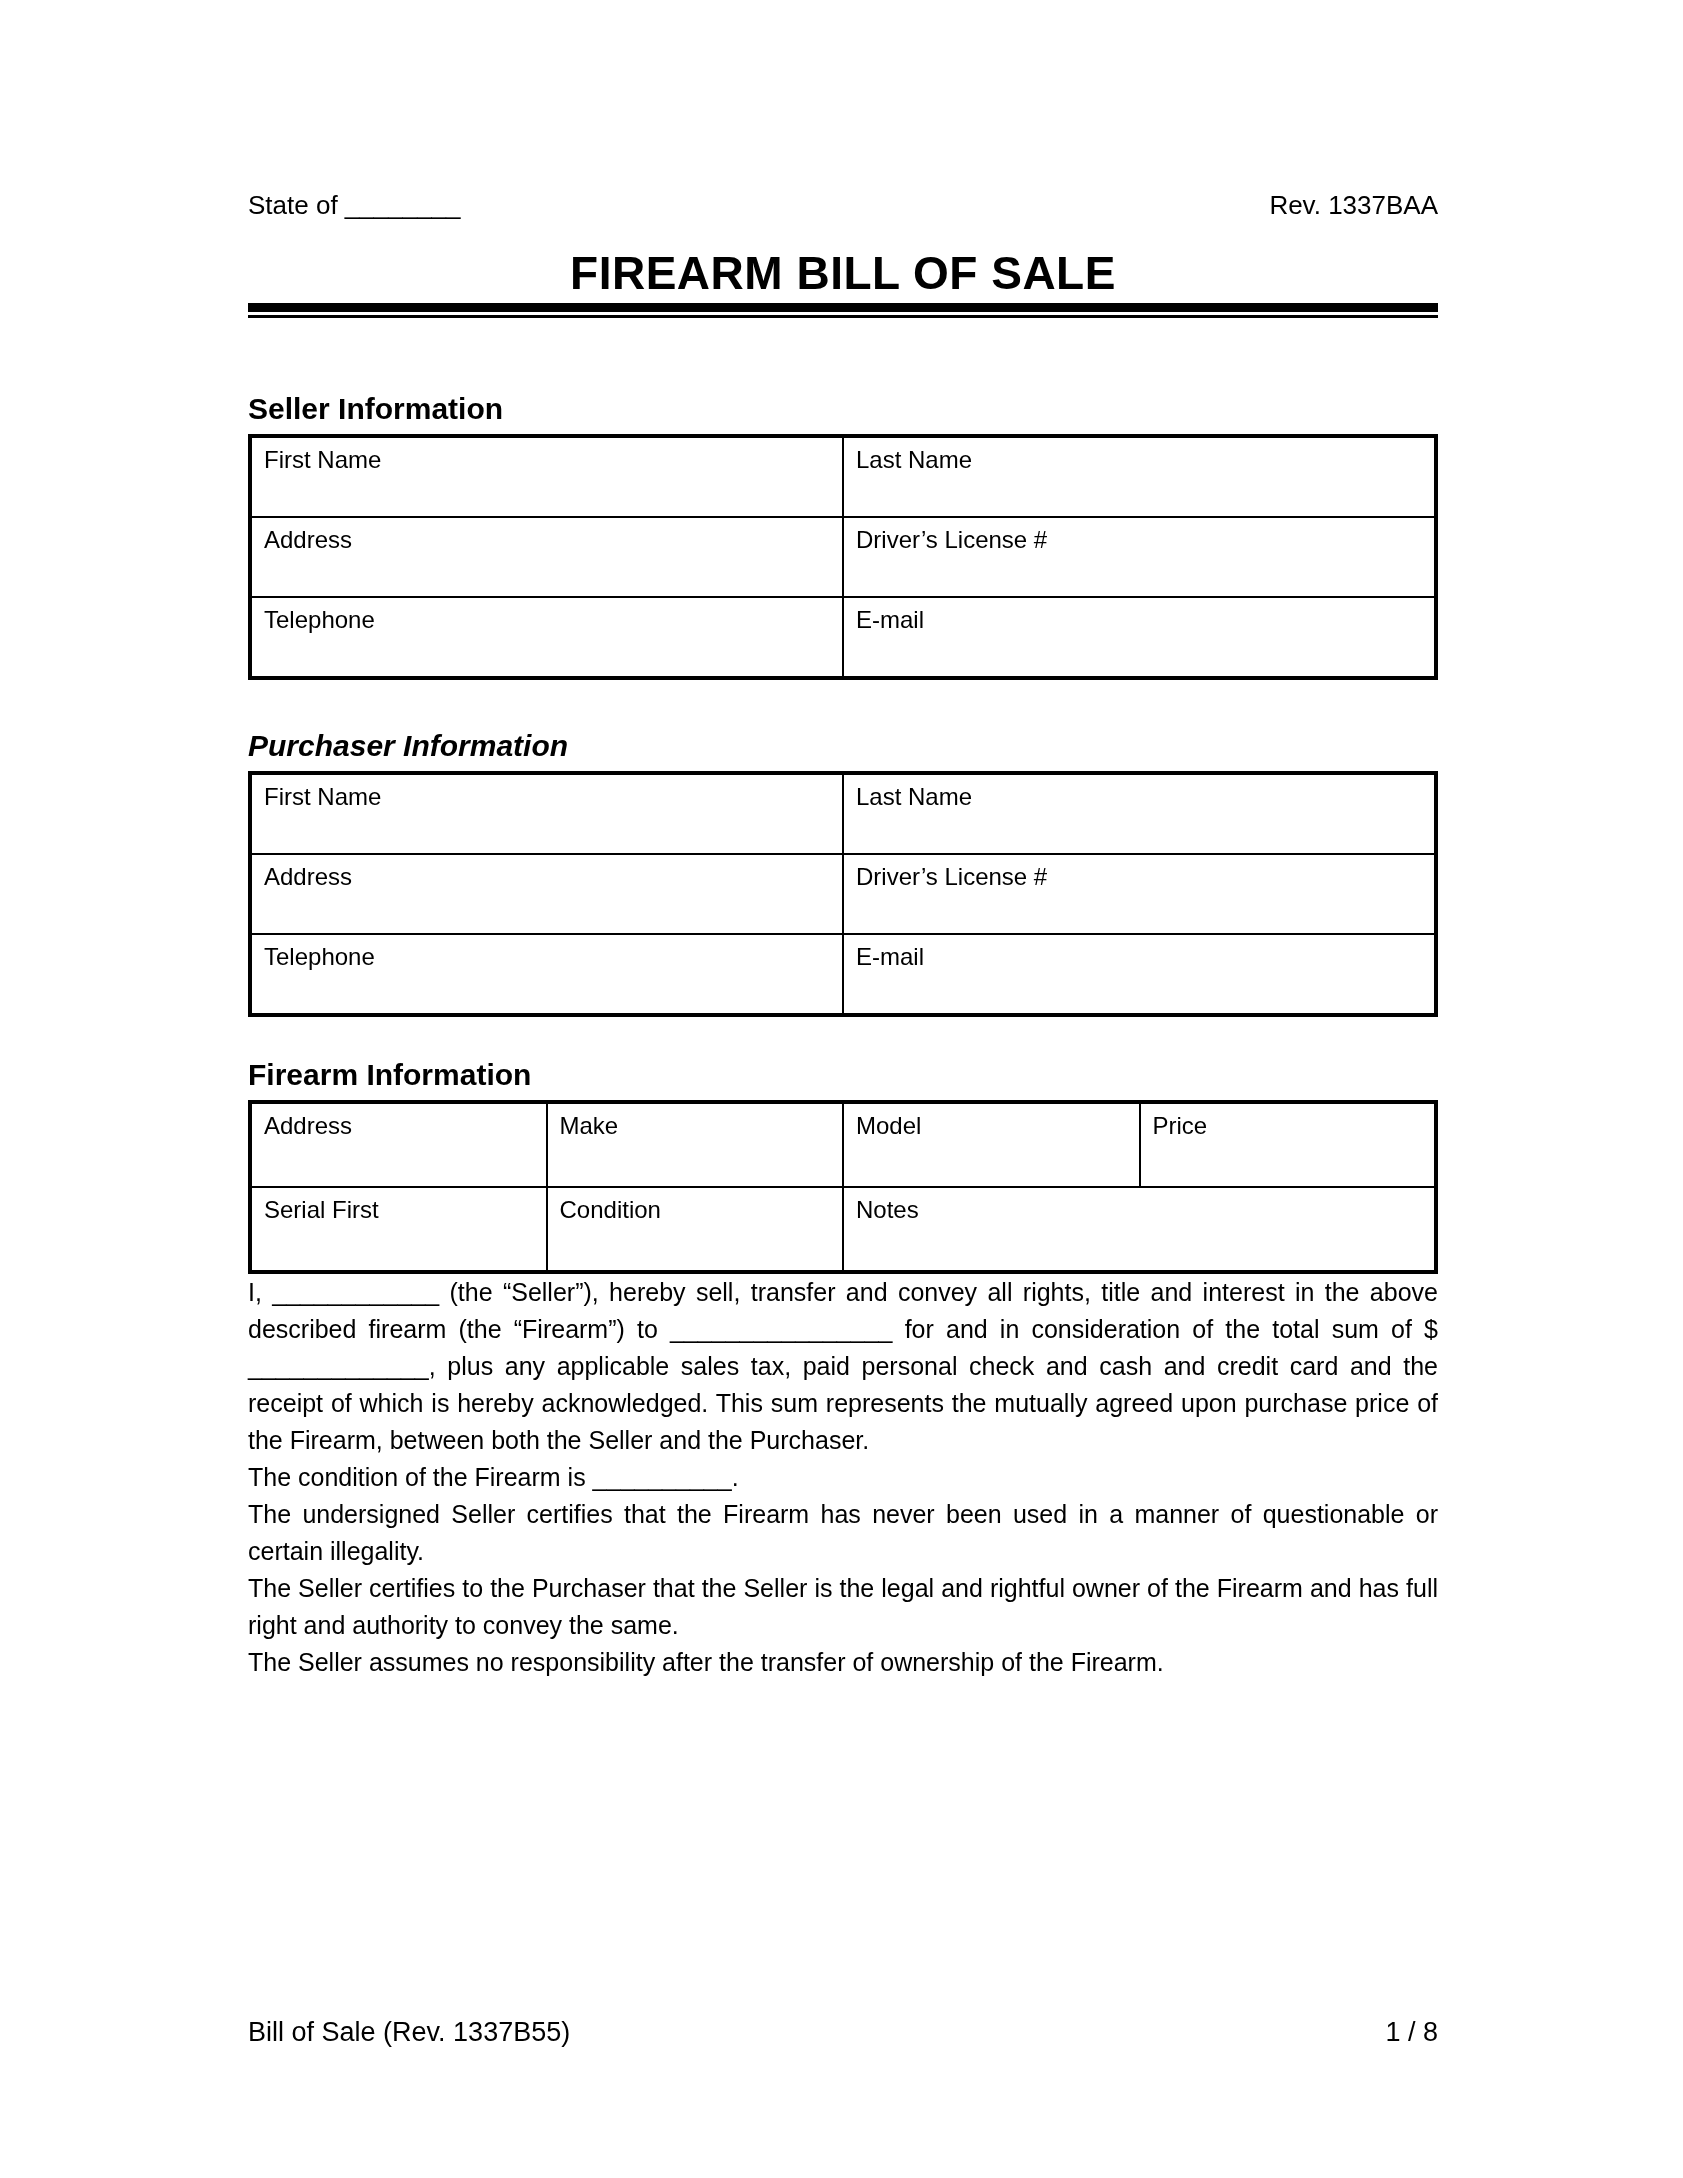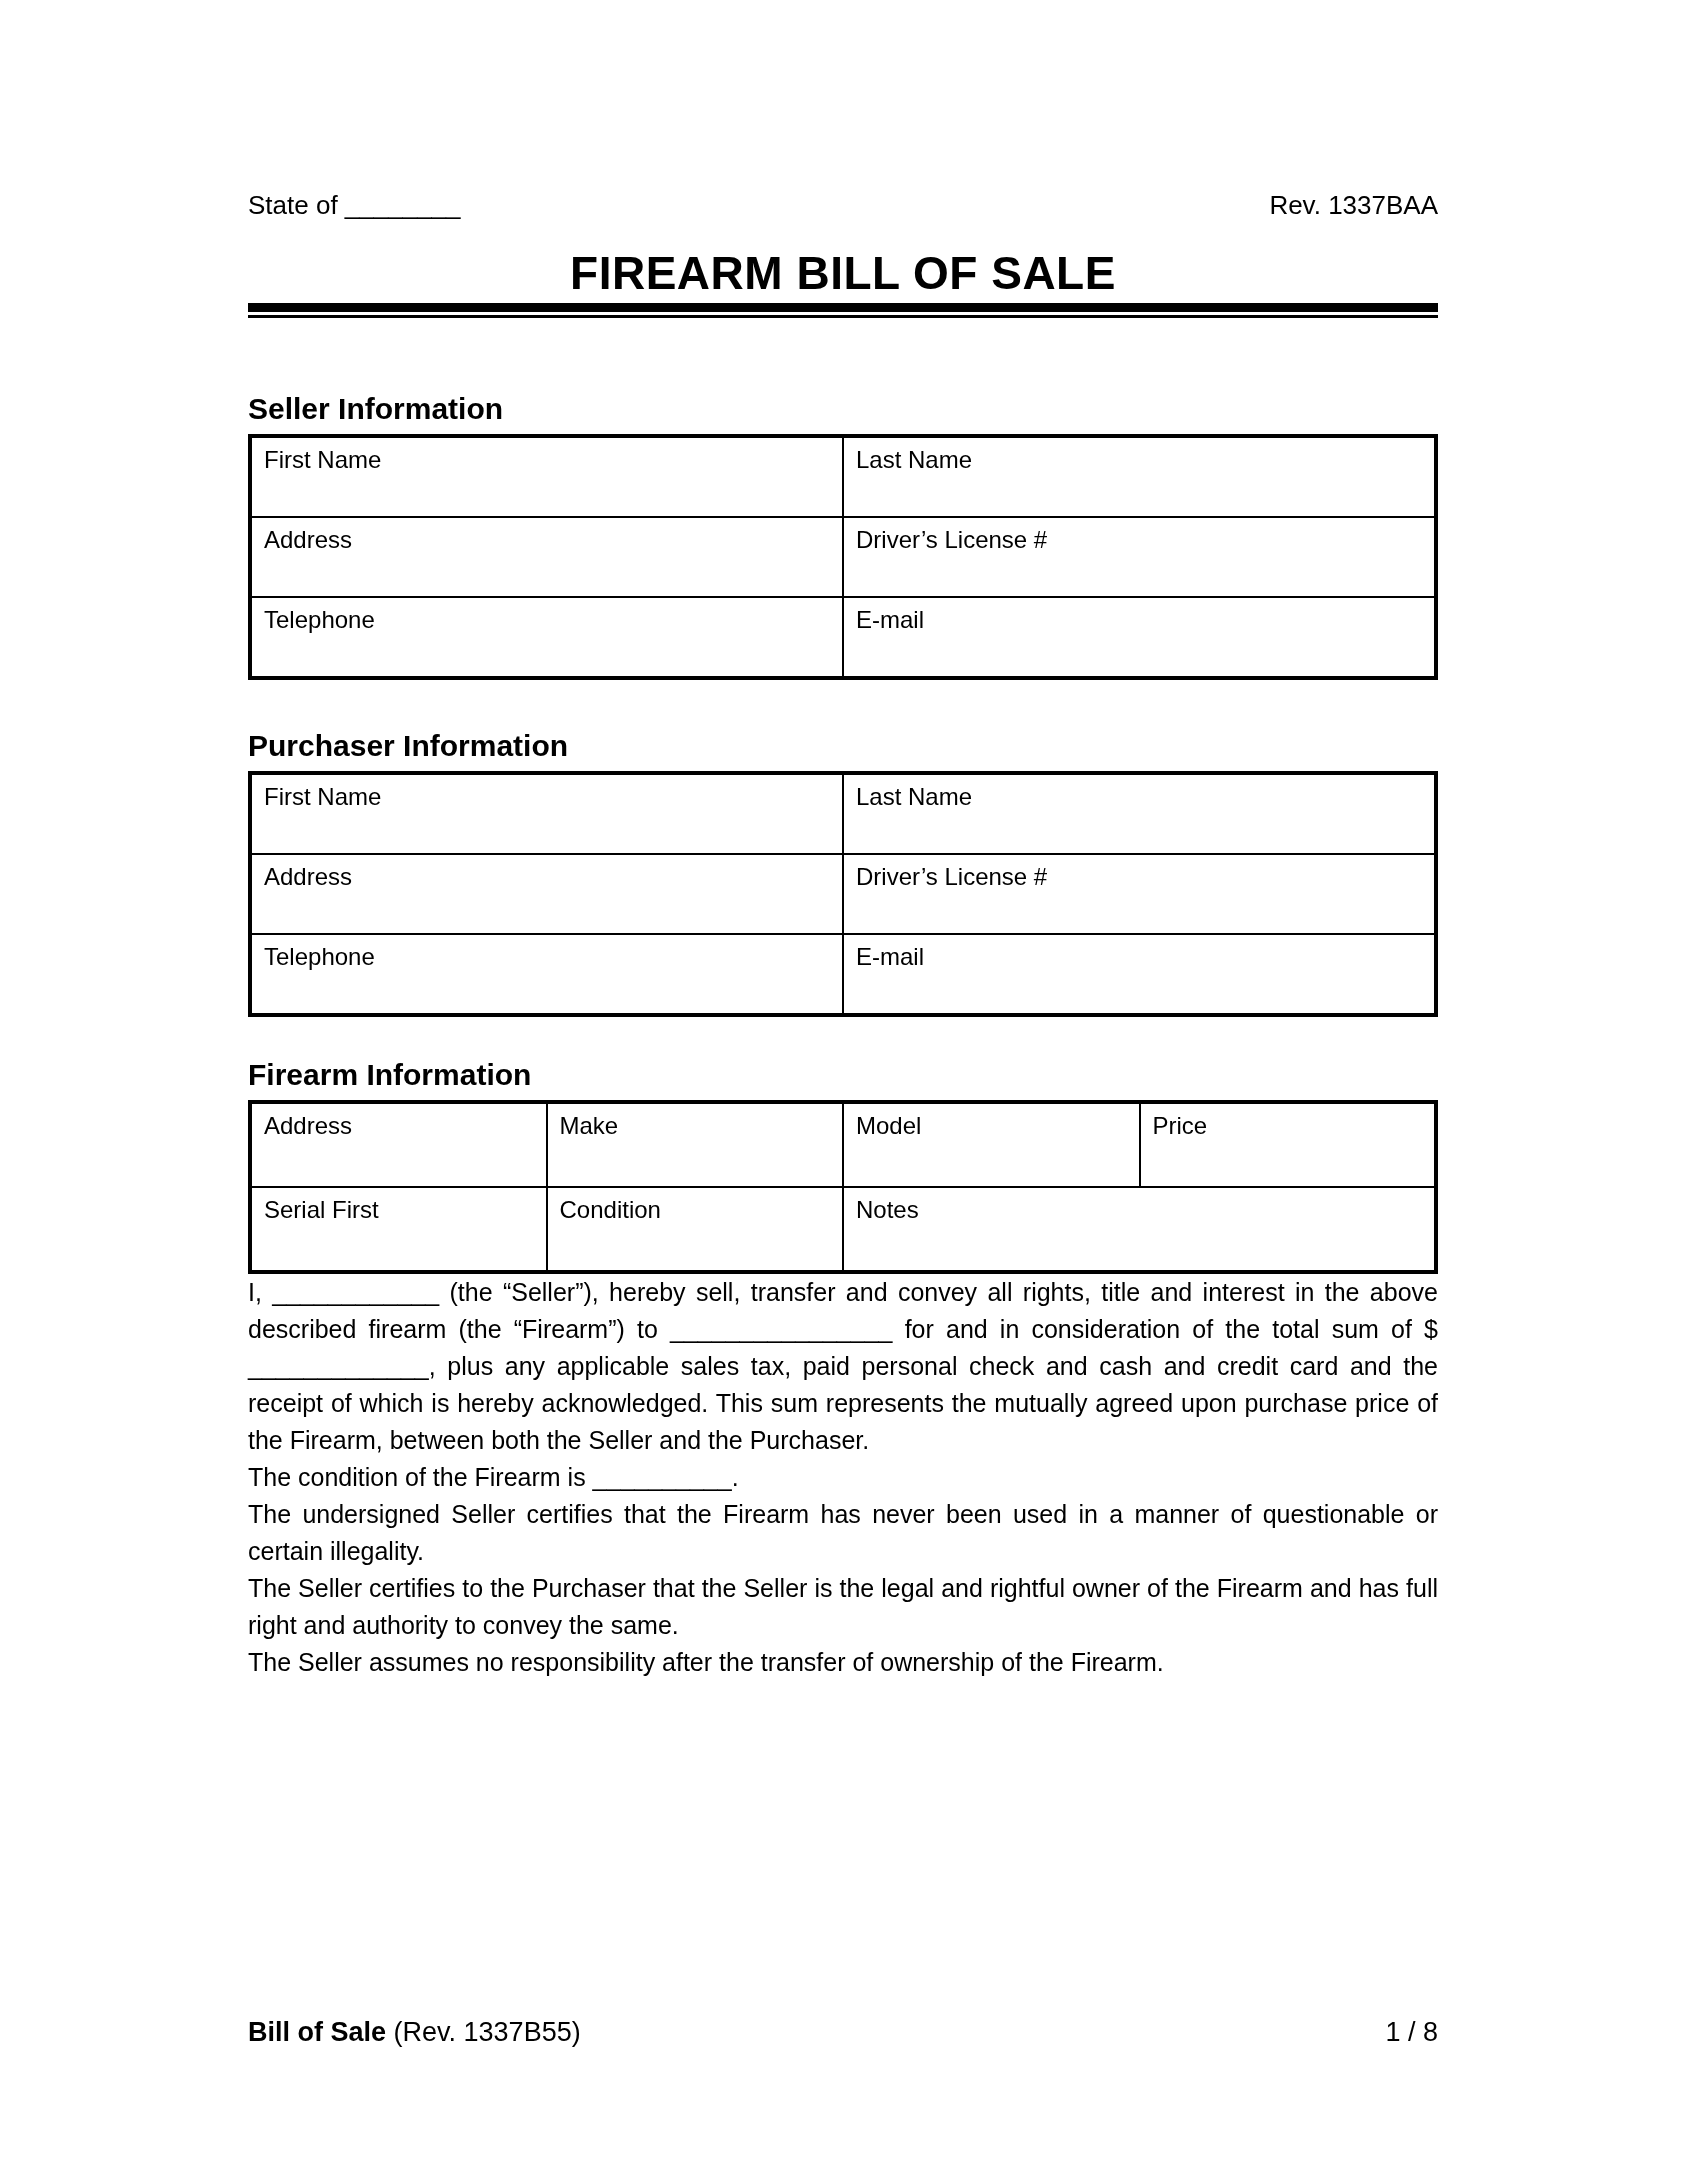--- a/index.html
+++ b/index.html
@@ -38,21 +38,21 @@
   .title-rule { margin-top: 6px; }
   .rule-thick { height: 9px; background: #000; }
   .rule-thin  { height: 3px; background: #000; margin-top: 3px; }
 
   .section-heading {
     font-size: 30px;
     line-height: 35px;
     font-weight: bold;
   }
   .seller-heading    { margin-top: 73px; }
-  .purchaser-heading { margin-top: 48px; }
+  .purchaser-heading { margin-top: 48px; font-style: italic; }
   .firearm-heading   { margin-top: 40px; }
 
   table.info-table {
     width: 100%;
     border-collapse: collapse;
     table-layout: fixed;
     margin-top: 8px;
     border: 4px solid #000;
   }
   table.info-table td {
@@ -80,21 +80,21 @@
   .doc-footer {
     position: absolute;
     left: 248px;
     top: 2016px;
     width: 1190px;
     display: flex;
     justify-content: space-between;
     font-size: 27px;
     line-height: 32px;
   }
-  .footer-bold { font-weight: bold; }
+  .footer-bold { font-weight: normal; }
 </style>
 </head>
 <body>
 
 <div class="page">
   <div class="content">
 
     <div class="doc-header">
       <span>State of ________</span>
       <span>Rev. 1337BAA</span>

